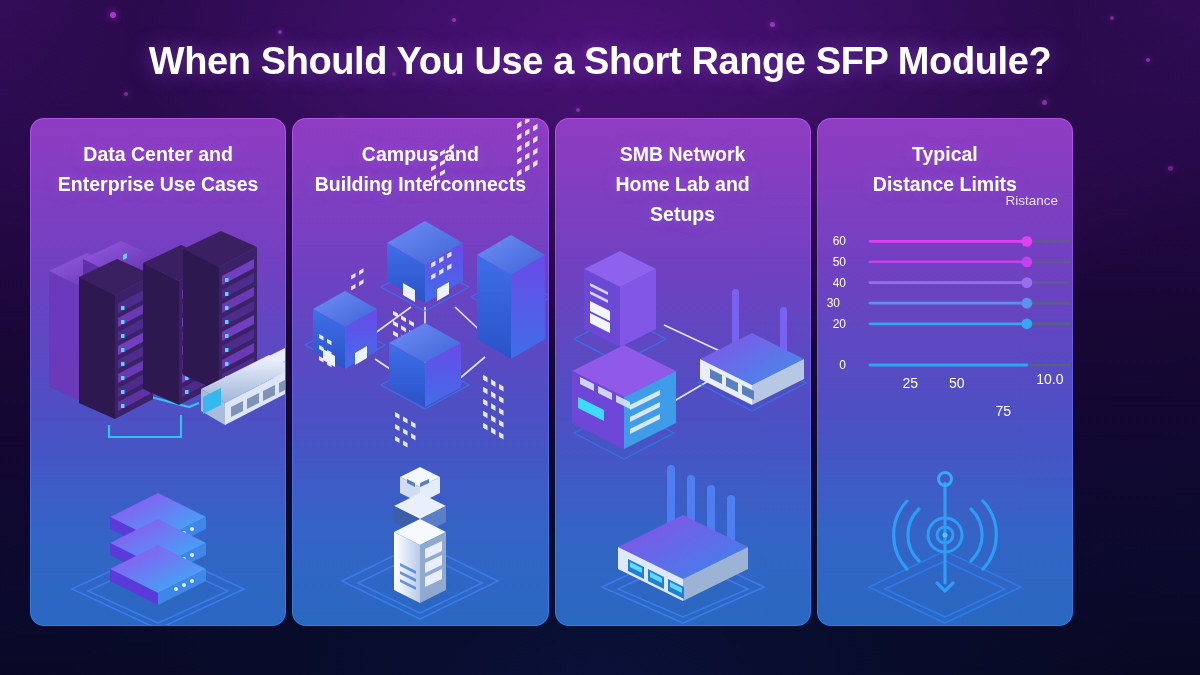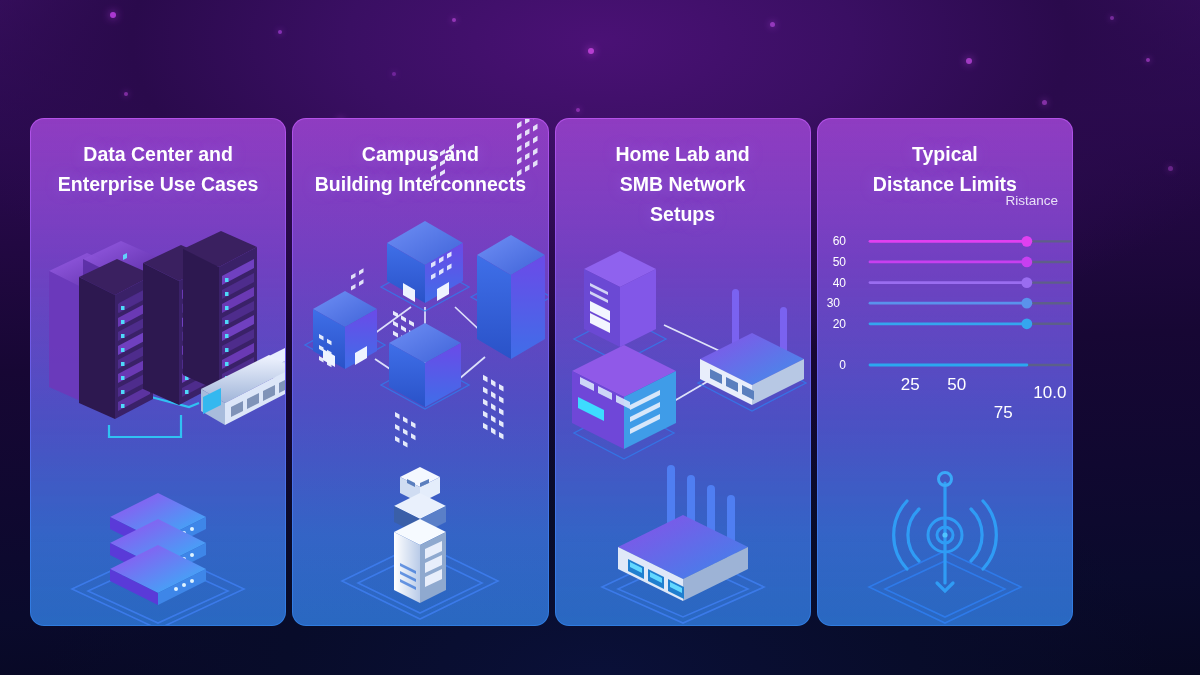--- a/index.html
+++ b/index.html
@@ -66,21 +66,21 @@
   .chart { position:absolute; left:0; top:84px; width:100%; height:130px; }
   .chart-legend {
     position:absolute; right:14px; top:-10px;
     font-size:13.5px; color:#e9e2f8;
   }
   .ylab {
     position:absolute; right:0; font-size:12px; color:#ffffff;
     text-align:right; line-height:14px; transform:translateY(-50%);
   }
   .xlab {
-    position:absolute; font-size:17px; color:#ffffff;
+    position:absolute; font-size:14px; color:#ffffff;
     transform:translateX(-50%);
   }
 </style>
 </head>
 <body>
 
 <div id="stage">
 
   <div class="particles">
       <div class="pt" style="left: 110px; top: 12px; width: 6px; height: 6px; background: rgb(192, 64, 232); opacity: 0.85; box-shadow: rgb(192, 64, 232) 0px 0px 9px;"></div>
@@ -102,20 +102,21 @@
       <div class="pt" style="left: 124px; top: 92px; width: 4px; height: 4px; background: rgb(184, 68, 216); opacity: 0.6; box-shadow: rgb(184, 68, 216) 0px 0px 6px;"></div>
       <div class="pt" style="left: 452px; top: 18px; width: 4px; height: 4px; background: rgb(192, 74, 224); opacity: 0.65; box-shadow: rgb(192, 74, 224) 0px 0px 6px;"></div>
       <div class="pt" style="left: 1168px; top: 166px; width: 5px; height: 5px; background: rgb(168, 63, 200); opacity: 0.5; box-shadow: rgb(168, 63, 200) 0px 0px 7.5px;"></div>
       <div class="pt" style="left: 904px; top: 392px; width: 4px; height: 4px; background: rgb(143, 53, 184); opacity: 0.4; box-shadow: rgb(143, 53, 184) 0px 0px 6px;"></div>
       <div class="pt" style="left: 62px; top: 618px; width: 5px; height: 5px; background: rgb(90, 42, 138); opacity: 0.45; box-shadow: rgb(90, 42, 138) 0px 0px 7.5px;"></div>
       <div class="pt" style="left: 1146px; top: 58px; width: 4px; height: 4px; background: rgb(199, 74, 232); opacity: 0.6; box-shadow: rgb(199, 74, 232) 0px 0px 6px;"></div>
       <div class="pt" style="left: 392px; top: 72px; width: 4px; height: 4px; background: rgb(164, 58, 208); opacity: 0.5; box-shadow: rgb(164, 58, 208) 0px 0px 6px;"></div>
       <div class="pt" style="left: 724px; top: 300px; width: 4px; height: 4px; background: rgb(154, 58, 192); opacity: 0.45; box-shadow: rgb(154, 58, 192) 0px 0px 6px;"></div>
     </div>
 
+  <div class="title">When Should You Use a Short Range SFP Module?</div>
 
   <div class="cards">
 
     <div class="card">
       <div class="card-title">
         <div>Data Center and</div>
         <div>Enterprise Use Cases</div>
       </div>
 
       <div class="card-art" style="top:88px;height:250px;">
@@ -504,22 +505,22 @@
               <polygon points="105,106 122,98 122,108 105,116"></polygon>
               <polygon points="105,120 122,112 122,122 105,130"></polygon>
             </g>
           </g>
         </svg>
       </div>
     </div>
 
     <div class="card">
       <div class="card-title">
+        <div>SMB Network</div>
         <div>Home Lab and</div>
-        <div>SMB Network</div>
         <div>Setups</div>
       </div>
 
       <div class="card-art" style="top:118px;height:225px;">
         <svg viewBox="0 0 272 225" width="272" height="225" style="margin:0 auto;">
           <defs>
             <linearGradient id="srvG" x1="0" y1="0" x2="0" y2="1">
               <stop offset="0" stop-color="#7a52e8"></stop>
                 <stop offset="1" stop-color="#3f9ae8"></stop>
             </linearGradient>
@@ -641,21 +642,21 @@
             <div class="ylab" style="top: 58.9697px; right: 226px;">50</div>
             <div class="ylab" style="top: 79.5758px; right: 226px;">40</div>
             <div class="ylab" style="top: 100.182px; right: 232px;">30</div>
             <div class="ylab" style="top: 120.788px; right: 226px;">20</div>
             <div class="ylab" style="top: 162px; right: 226px;">0</div>
           </div>
         <div id="chart-xlabels">
             <div class="xlab" style="left: 92.5116px; top: 172px;">25</div>
             <div class="xlab" style="left: 139.023px; top: 172px;">50</div>
             <div class="xlab" style="left: 185.535px; top: 172px; margin-top: 28px;">75</div>
-            <div class="xlab" style="left: 232.047px; top: 180px;">10.0</div>
+            <div class="xlab" style="left: 232.047px; top: 168px;">10.0</div>
           </div>
         <svg id="chart-svg" viewBox="0 0 270 200" width="270" height="200" style="position:absolute;left:0;top:0;">
             <defs>
               <linearGradient id="connG" x1="0" y1="0" x2="0" y2="1">
                 <stop offset="0" stop-color="#e040f0"></stop>
                 <stop offset="1" stop-color="#2ba7f0"></stop>
               </linearGradient>
             </defs>
             <path d="M208.83333333333334 38.363636363636374 L208.83333333333334 162" stroke="url(#connG)" stroke-width="2.8" fill="none" stroke-linecap="round"></path>
             <line x1="208.83333333333334" y1="38.363636363636374" x2="252" y2="38.363636363636374" stroke="#5c6480" stroke-width="2.4" stroke-linecap="round" opacity=".85"></line>

